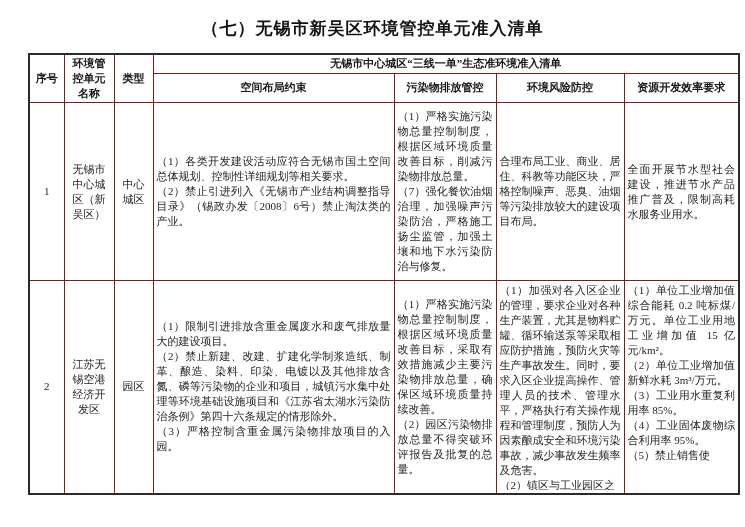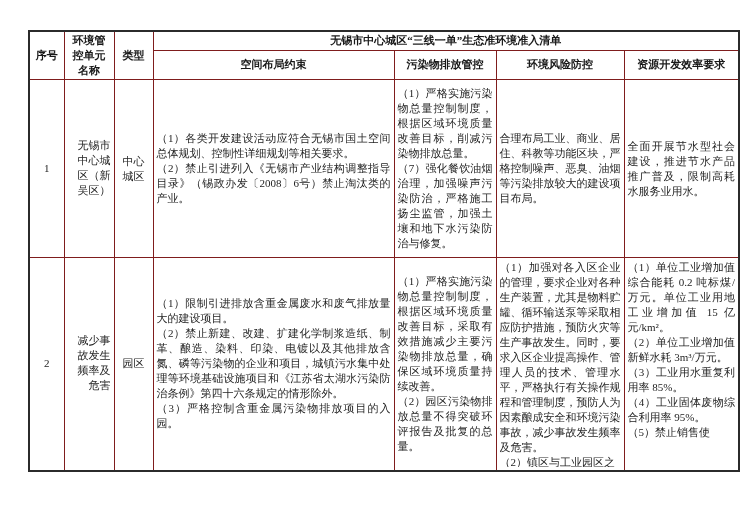--- a/index.html
+++ b/index.html
@@ -53,24 +53,23 @@
     color: #181818;
   }
   .hdr-top   { height: 19px; }
   .hdr-sub   { height: 29px; }
   .row-1     { height: 178px; }
   .row-2     { height: 213px; }
   td.c-center {
     text-align: center;
   }
   td.c-name {
-    text-align: right;
+    text-align: center;
     padding: 0 6px;
     line-height: 17px;
-    font-family: Liberation Mono, monospace;
   }
   td.c-type {
     text-align: center;
     padding: 0 6px;
     line-height: 24px;
     margin-top: 28px;
   }
   td.c-text {
     text-align: justify;
     white-space: pre-line;
@@ -89,20 +88,21 @@
     margin-top: 9px;
     font-size: 12px;
     color: #2a2a2a;
   }
 </style>
 </head>
 <body>
 
 <div class="page">
 
+  <h1 class="doc-title">（七）无锡市新吴区环境管控单元准入清单</h1>
 
   <table class="access-table">
     <colgroup>
       <col style="width:35px">
       <col style="width:50px">
       <col style="width:39px">
       <col style="width:241px">
       <col style="width:102px">
       <col style="width:128px">
       <col style="width:115px">
@@ -128,21 +128,21 @@
         <td class="c-type">中心城区</td>
         <td class="c-text">（1）各类开发建设活动应符合无锡市国土空间总体规划、控制性详细规划等相关要求。
 （2）禁止引进列入《无锡市产业结构调整指导目录》（锡政办发〔2008〕6号）禁止淘汰类的产业。</td>
         <td class="c-text">（1）严格实施污染物总量控制制度，根据区域环境质量改善目标，削减污染物排放总量。
 （7）强化餐饮油烟治理，加强噪声污染防治，严格施工扬尘监管，加强土壤和地下水污染防治与修复。</td>
         <td class="c-text">合理布局工业、商业、居住、科教等功能区块，严格控制噪声、恶臭、油烟等污染排放较大的建设项目布局。</td>
         <td class="c-text">全面开展节水型社会建设，推进节水产品推广普及，限制高耗水服务业用水。</td>
       </tr>
       <tr class="row-2">
         <td class="c-center">2</td>
-        <td class="c-name">减少事故发生频率及危害</td>
+        <td class="c-name">江苏无锡空港经济开发区</td>
         <td class="c-type">园区</td>
         <td class="c-text">（1）限制引进排放含重金属废水和废气排放量大的建设项目。
 （2）禁止新建、改建、扩建化学制浆造纸、制革、酿造、染料、印染、电镀以及其他排放含氮、磷等污染物的企业和项目，城镇污水集中处理等环境基础设施项目和《江苏省太湖水污染防治条例》第四十六条规定的情形除外。
 （3）严格控制含重金属污染物排放项目的入园。</td>
         <td class="c-text">（1）严格实施污染物总量控制制度，根据区域环境质量改善目标，采取有效措施减少主要污染物排放总量，确保区域环境质量持续改善。
 （2）园区污染物排放总量不得突破环评报告及批复的总量。</td>
         <td class="top-clip">
           <div class="clip">（1）加强对各入区企业的管理，要求企业对各种生产装置，尤其是物料贮罐、循环输送泵等采取相应防护措施，预防火灾等生产事故发生。同时，要求入区企业提高操作、管理人员的技术、管理水平，严格执行有关操作规程和管理制度，预防人为因素酿成安全和环境污染事故，减少事故发生频率及危害。
 （2）镇区与工业园区之</div>
         </td>

